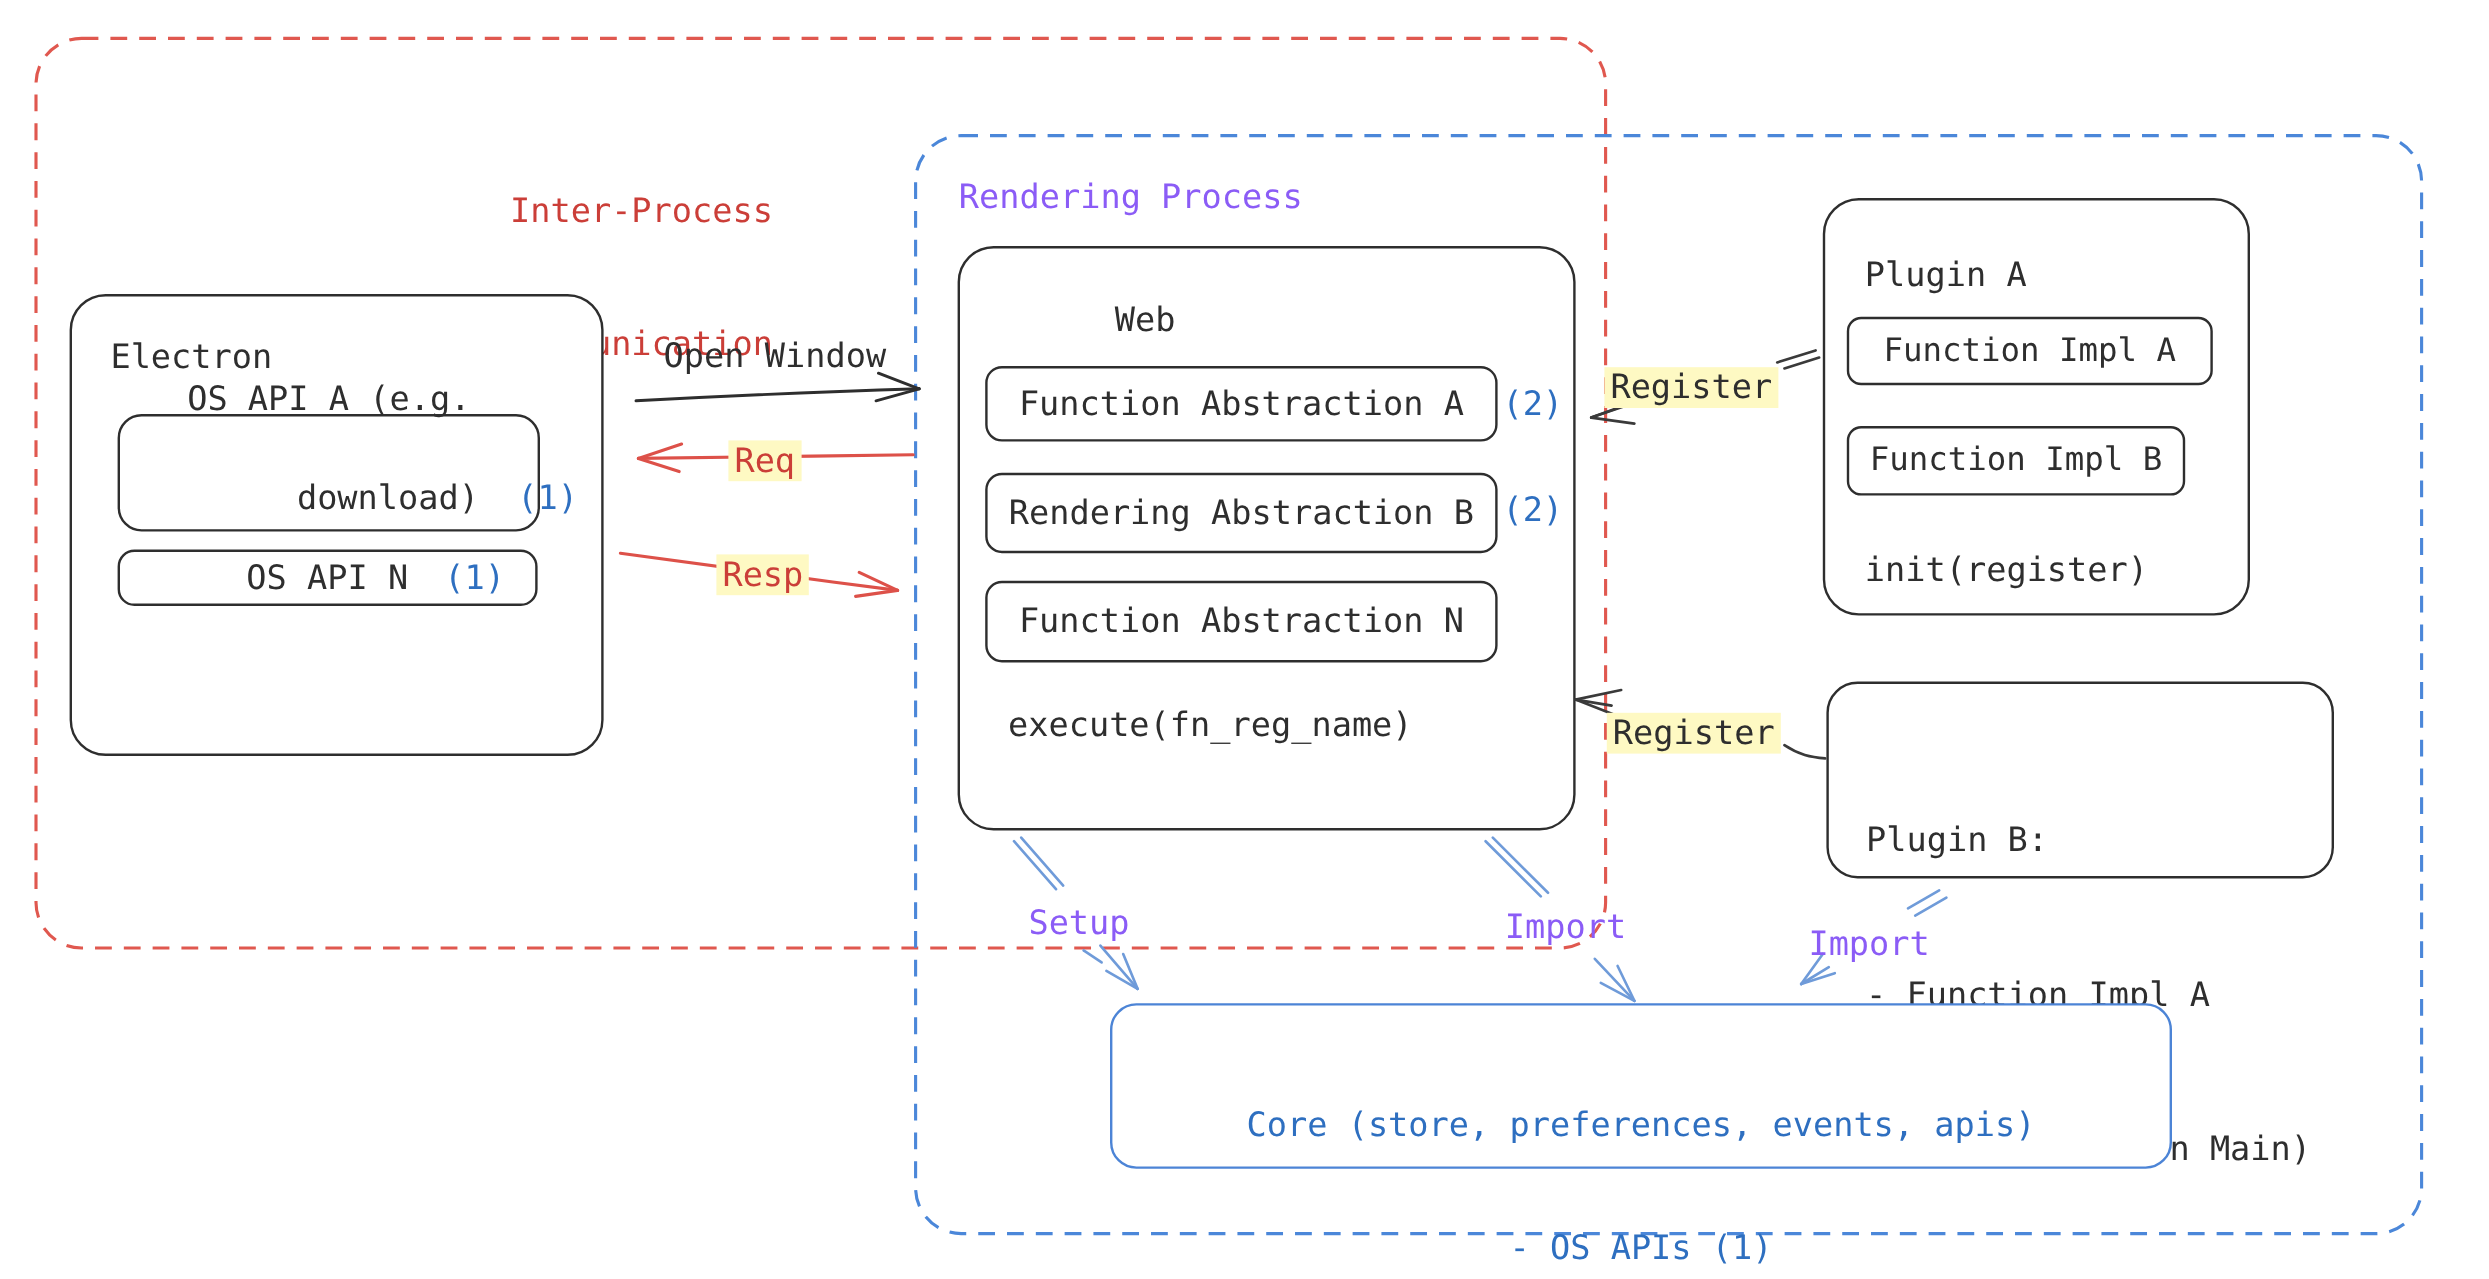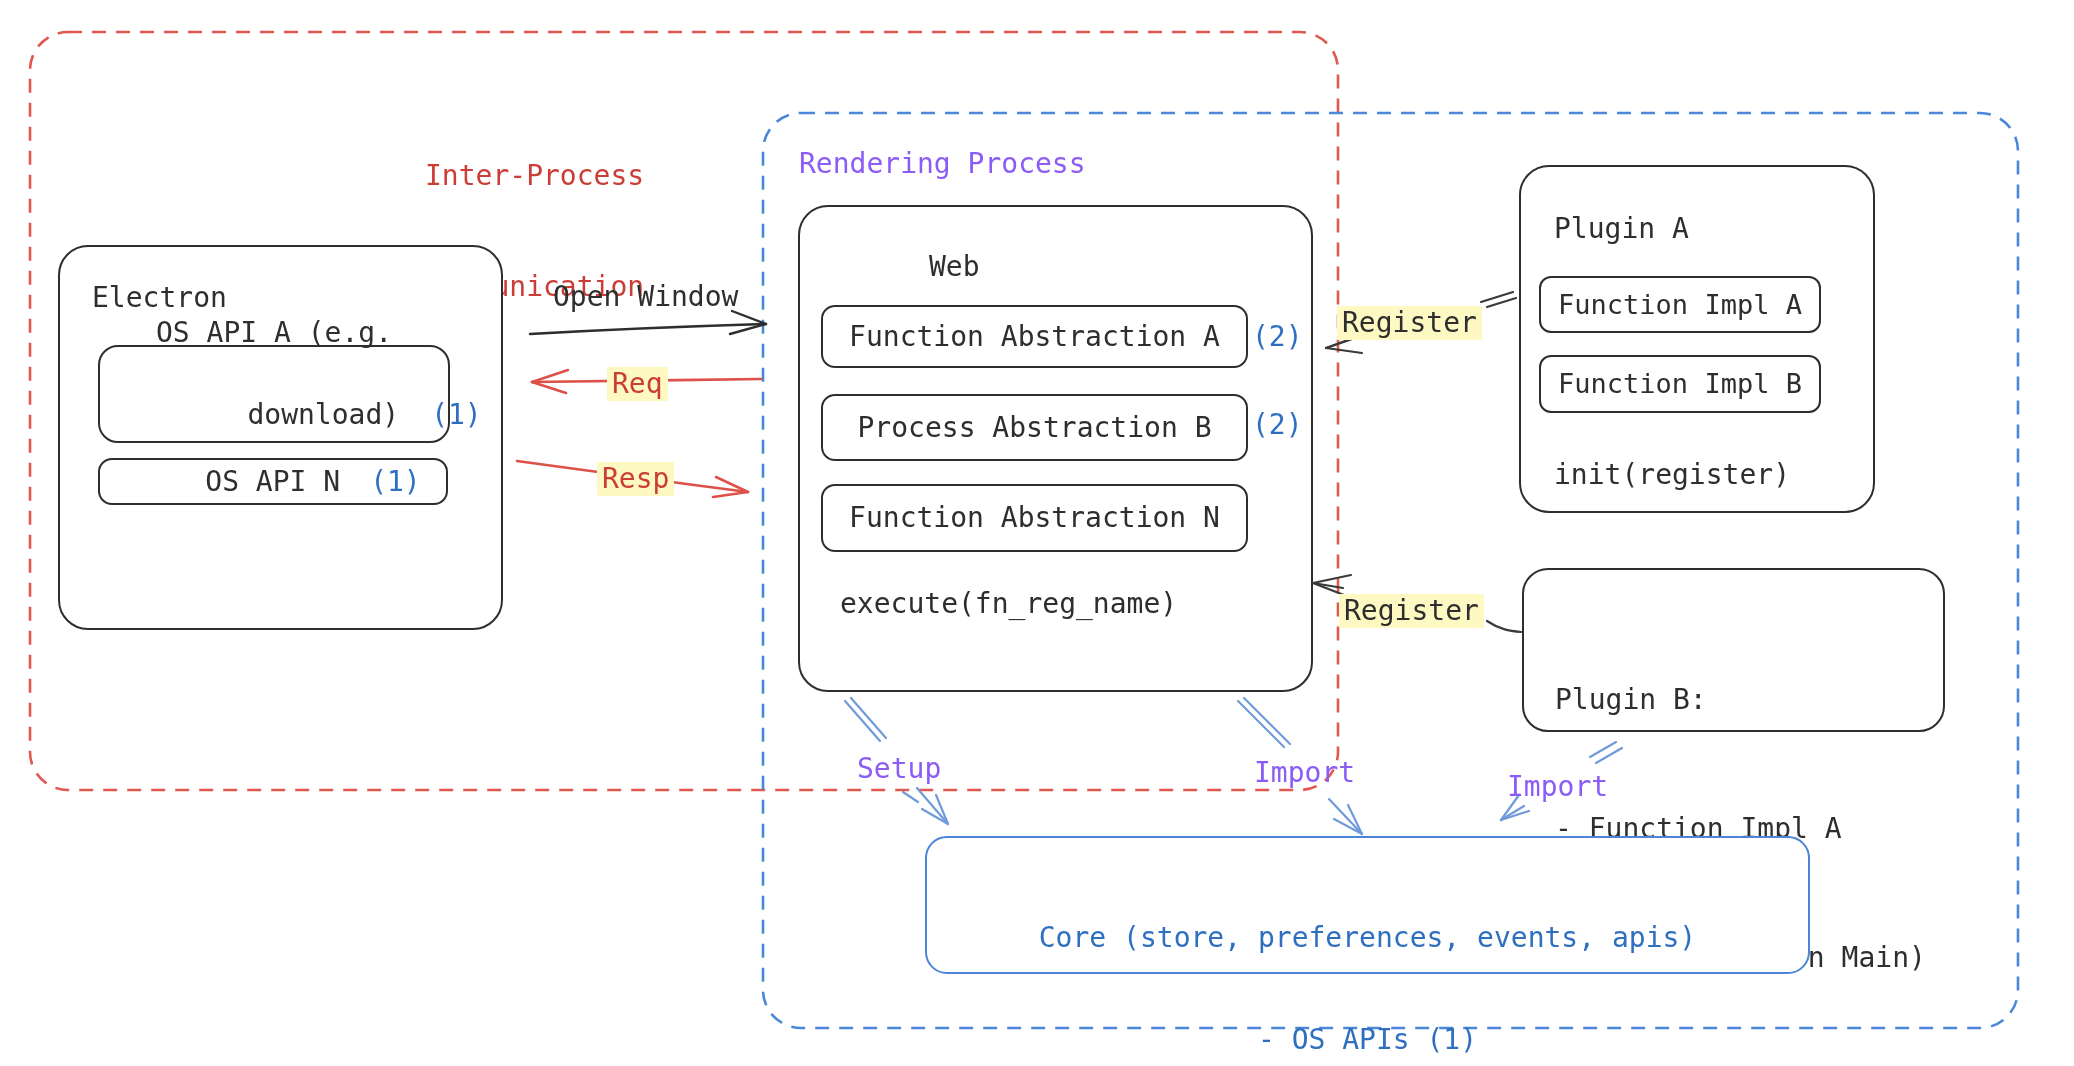--- a/index.html
+++ b/index.html
@@ -57,33 +57,33 @@
 
   <div class="box" style="left:798px;top:205px;width:515px;height:487px;border-radius:30px;"></div>
   <div class="lbl" style="left:929px;top:250px;">Web</div>
 
   <div class="box ctr" style="left:821px;top:305px;width:427px;height:63px;border-radius:14px;">
     <span class="lbl" style="position:static;">Function Abstraction A</span>
   </div>
   <div class="lbl badge" style="left:1252px;top:320px;">(2)</div>
 
   <div class="box ctr" style="left:821px;top:394px;width:427px;height:67px;border-radius:14px;">
-    <span class="lbl" style="position:static;">Process Abstraction B</span>
+    <span class="lbl" style="position:static;">Rendering Abstraction B</span>
   </div>
   <div class="lbl badge" style="left:1252px;top:408px;">(2)</div>
 
   <div class="box ctr" style="left:821px;top:484px;width:427px;height:68px;border-radius:14px;">
     <span class="lbl" style="position:static;">Function Abstraction N</span>
   </div>
 
   <div class="lbl" style="left:840px;top:587px;">execute(fn_reg_name)</div>
 
   <div class="box" style="left:1519px;top:165px;width:356px;height:348px;border-radius:30px;"></div>
   <div class="lbl" style="left:1554px;top:212px;">Plugin A</div>
-  <div class="box ctr" style="left:1539px;top:276px;width:282px;height:57px;border-radius:12px;">
+  <div class="box ctr" style="left:1539px;top:264px;width:305px;height:57px;border-radius:12px;">
     <span class="lbl" style="position:static;font-size:27px;">Function Impl A</span>
   </div>
   <div class="box ctr" style="left:1539px;top:355px;width:282px;height:58px;border-radius:12px;">
     <span class="lbl" style="position:static;font-size:27px;">Function Impl B</span>
   </div>
   <div class="lbl" style="left:1554px;top:458px;">init(register)</div>
 
   <div class="box" style="left:1522px;top:568px;width:423px;height:164px;border-radius:26px;"></div>
   <div class="lbl" style="left:1555px;top:592px;line-height:43px;">
     <div>Plugin B:</div>

